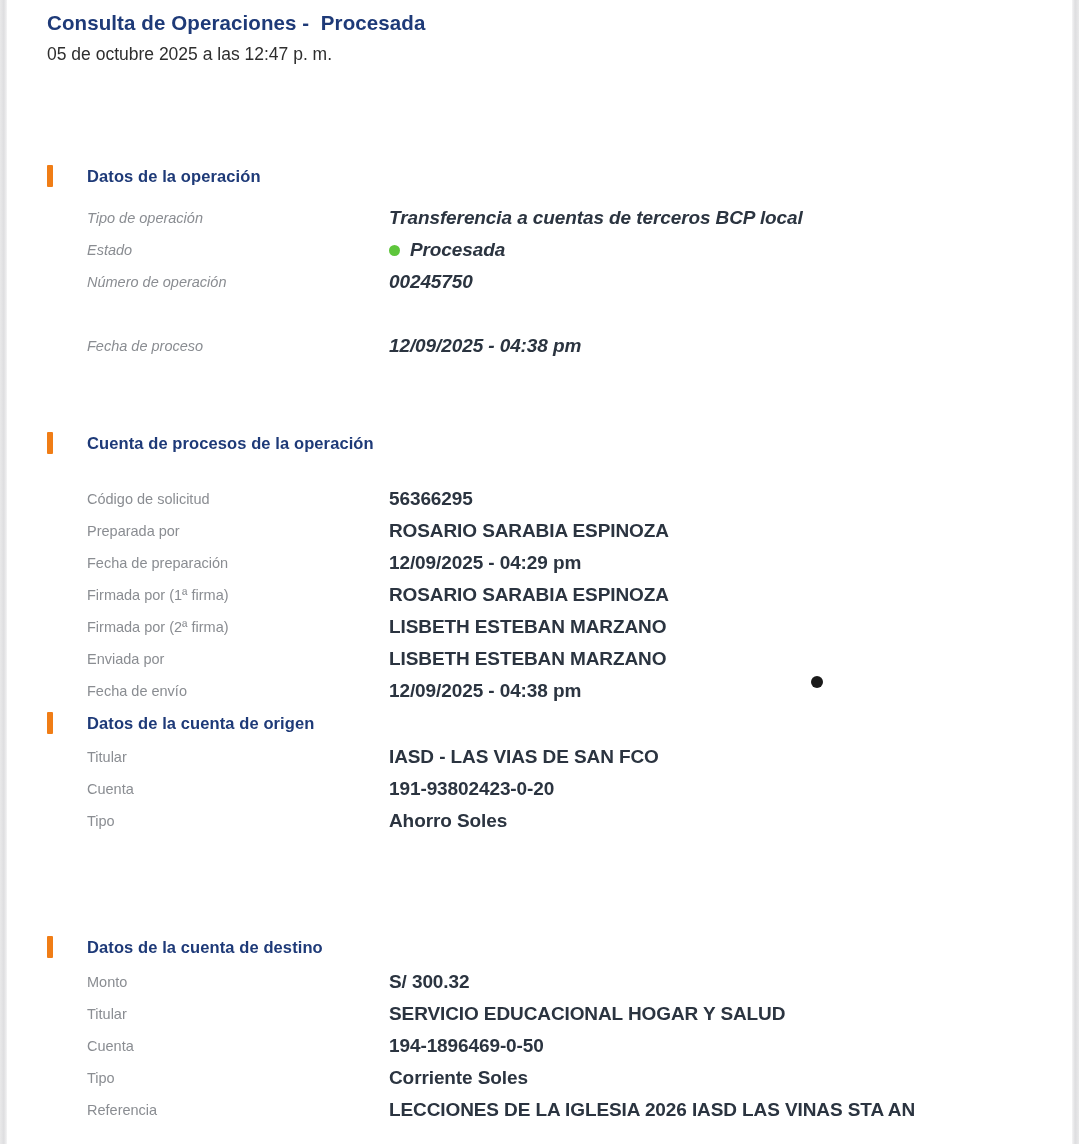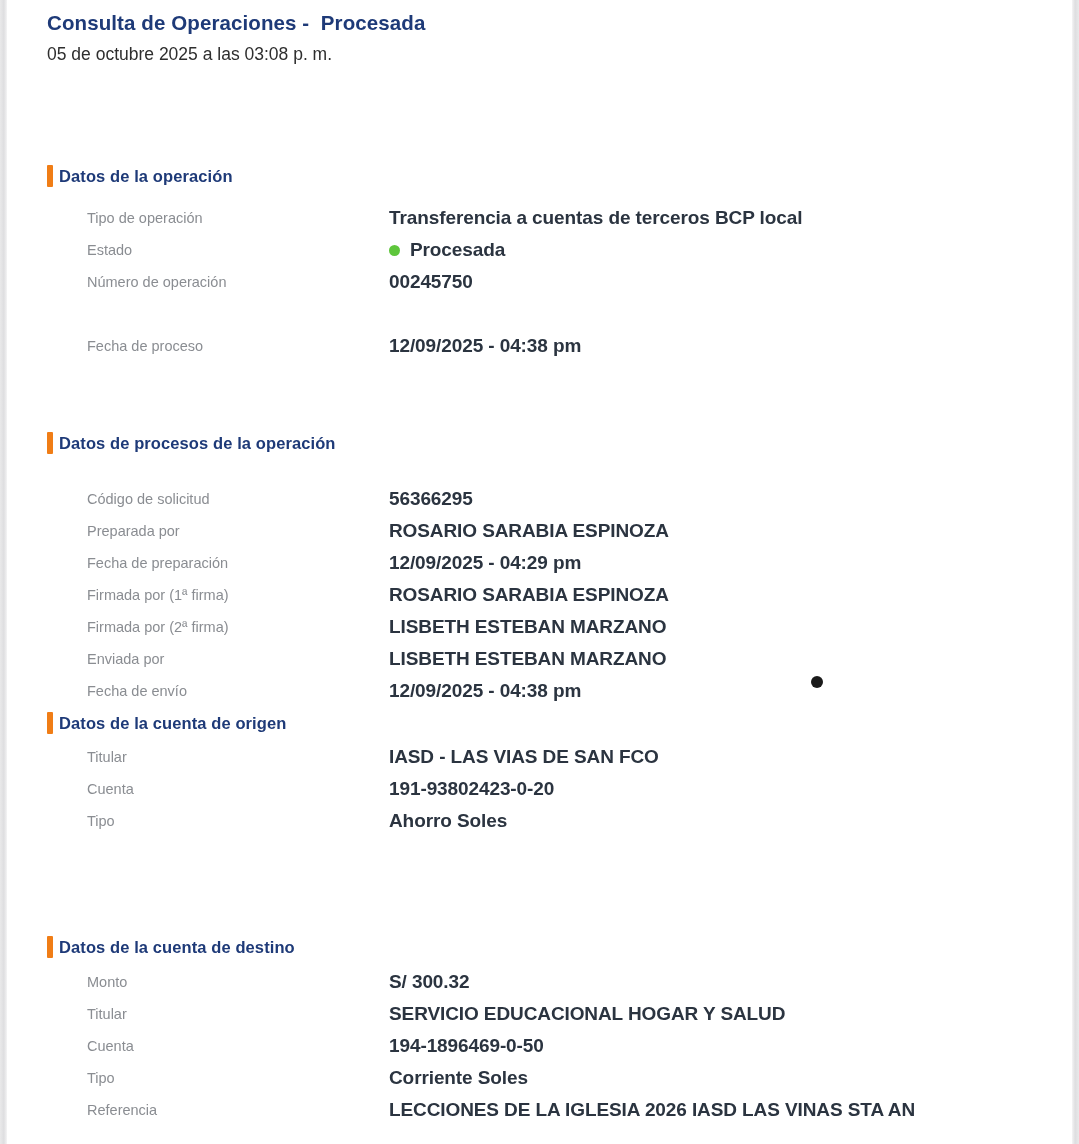--- a/index.html
+++ b/index.html
@@ -60,21 +60,21 @@
     line-height: 28px;
     margin-top: 3px;
   }
 
   
   .section { position: absolute; left: 0; right: 0; }
 
   .section-head {
     position: relative;
     height: 26px;
-    padding-left: 52px;
+    padding-left: 80px;
     display: flex;
     align-items: center;
   }
   .section-bar {
     position: absolute;
     left: 40px;
     top: 2px;
     width: 6px;
     height: 22px;
     background: #f07d16;
@@ -145,30 +145,30 @@
 </head>
 <body>
 
 <div class="page-edge left"></div>
 <div class="page-edge right"></div>
 
 <div class="page">
 
   <div class="doc-header">
     <div class="doc-title">Consulta de Operaciones -  Procesada</div>
-    <div class="doc-subtitle">05 de octubre 2025 a las 03:08 p. m.</div>
+    <div class="doc-subtitle">05 de octubre 2025 a las 12:47 p. m.</div>
   </div>
 
   <div id="sections-root">
       <div class="section" style="top: 163px;">
         <div class="section-head">
           <span class="section-bar"></span>
           <span class="section-title">Datos de la operación</span>
         </div>
-        <div class="rows" style="margin-top: 13px;">
+        <div class="rows" style="margin-top: 13px; font-style: italic;">
           <div class="row">
             <span class="row-label">Tipo de operación</span>
             <span class="row-value">Transferencia a cuentas de terceros BCP local</span>
           </div>
           <div class="row">
             <span class="row-label">Estado</span>
             <span class="row-value with-dot">
               <span class="status-dot"></span>
               <span>Procesada</span>
             </span>
@@ -180,21 +180,21 @@
           <div class="row spacer"></div>
           <div class="row">
             <span class="row-label">Fecha de proceso</span>
             <span class="row-value">12/09/2025 - 04:38 pm</span>
           </div>
         </div>
       </div>
       <div class="section" style="top: 430px;">
         <div class="section-head">
           <span class="section-bar"></span>
-          <span class="section-title">Datos de procesos de la operación</span>
+          <span class="section-title">Cuenta de procesos de la operación</span>
         </div>
         <div class="rows" style="margin-top: 27px;">
           <div class="row">
             <span class="row-label">Código de solicitud</span>
             <span class="row-value">56366295</span>
           </div>
           <div class="row">
             <span class="row-label">Preparada por</span>
             <span class="row-value">ROSARIO SARABIA ESPINOZA</span>
           </div>

